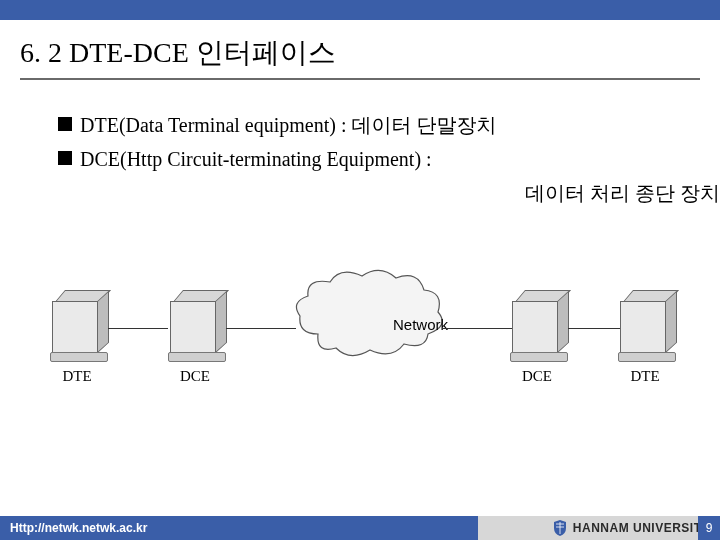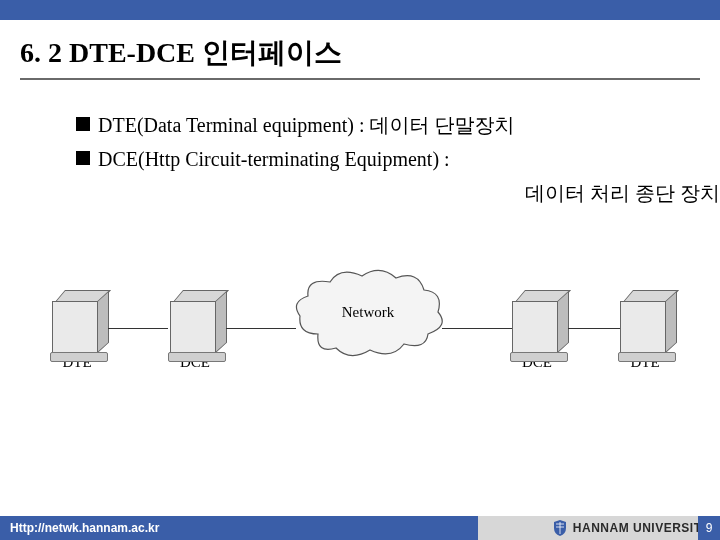--- a/index.html
+++ b/index.html
@@ -11,36 +11,35 @@
     position: relative;
     overflow: hidden;
   }
   .top-bar {
     width: 100%;
     height: 20px;
     background: #3a5ea8;
   }
   .title {
     font-size: 28px;
-    font-weight: bold;
+    font-weight: normal;
     padding: 14px 0 0 20px;
     color: #000;
   }
   .title-underline {
     margin: 6px 0 0 20px;
     width: 680px;
     height: 2px;
     background: #6a6a6a;
   }
   .content {
     padding: 28px 0 0 58px;
     font-size: 20px;
     color: #000;
     line-height: 1.7;
-    margin-left: 18px;
   }
   .bullet-line {
     display: flex;
     align-items: flex-start;
   }
   .sq {
     display: inline-block;
     width: 14px;
     height: 14px;
     background: #000;
@@ -105,20 +104,21 @@
     height: 10px;
     background: #cfcfcf;
     border: 1px solid #777;
     left: 0;
     top: 62px;
     border-radius: 2px;
   }
   .dev-label {
     font-family: "Times New Roman", serif;
     font-size: 15px;
+    margin-top: 14px;
   }
   .wire {
     position: absolute;
     height: 0;
     border-top: 1.5px solid #333;
   }
   
   .cloud {
     position: absolute;
     left: 238px;
@@ -126,24 +126,24 @@
     width: 160px;
     height: 90px;
   }
   .cloud svg {
     width: 160px;
     height: 100px;
   }
   .cloud-label {
     position: absolute;
     width: 160px;
-    text-align: center;
-    top: 40px;
+    text-align: right;
+    top: 52px;
     font-size: 15px;
-    font-family: Liberation Serif, serif;
+    font-family: Liberation Sans, sans-serif;
   }
 
   
   .footer {
     position: absolute;
     left: 0;
     bottom: 0;
     width: 720px;
     height: 24px;
     display: flex;
@@ -264,21 +264,21 @@
       <div class="box-top"></div>
         <div class="box-side"></div>
         <div class="box-front"></div>
         <div class="box-base"></div>
     </div>
     <div class="dev-label">DTE</div>
   </div>
 </div>
 
 <div class="footer">
-  <div class="footer-left">Http://netwk.hannam.ac.kr</div>
+  <div class="footer-left">Http://netwk.netwk.ac.kr</div>
   <div class="footer-right">
     <span class="shield">
       <svg viewBox="0 0 14 16">
           <path d="M7 0 L13 2 V8 Q13 14 7 16 Q1 14 1 8 V2 Z" fill="#3a5ea8"></path>
           <path d="M3 4 h8 M3 7 h8 M7 2 v12" stroke="#fff" stroke-width="0.8"></path>
         </svg>
     </span>
     <span>HANNAM UNIVERSITY</span>
   </div>
 </div>

